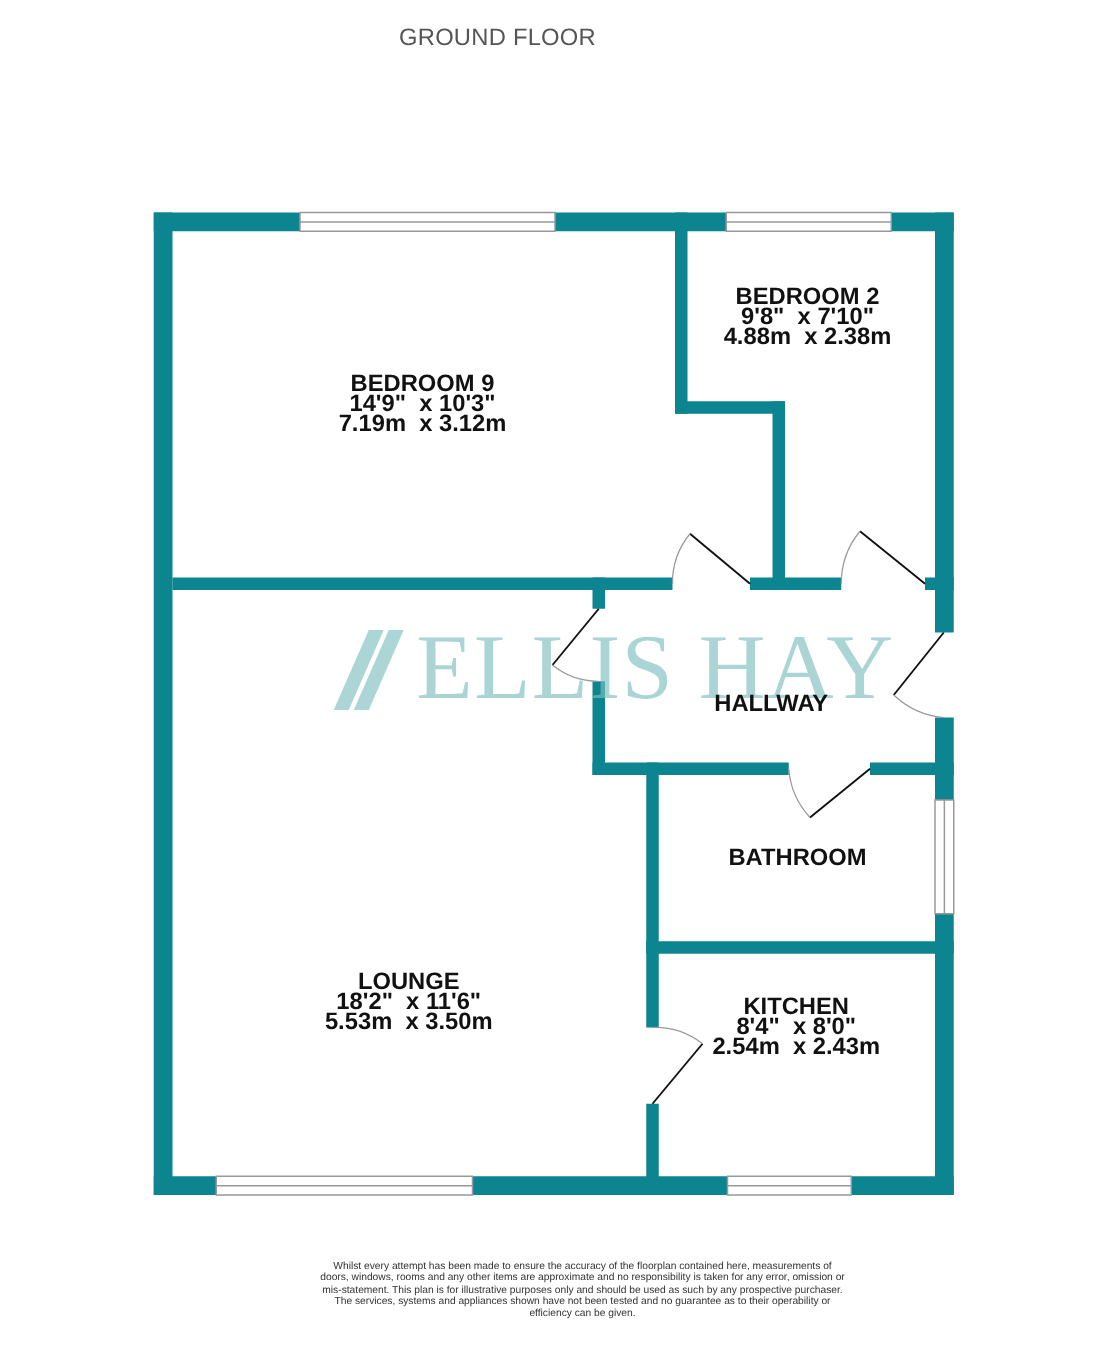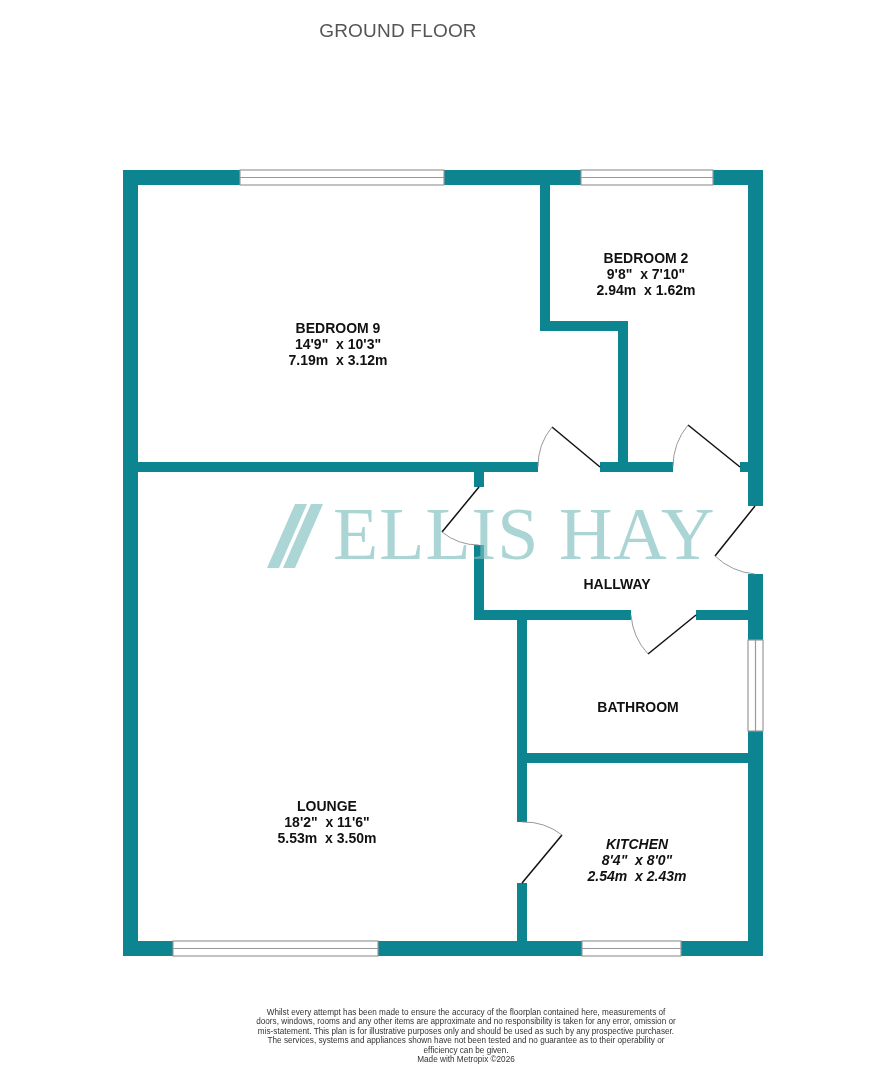--- a/index.html
+++ b/index.html
@@ -1,19 +1,19 @@
 <!DOCTYPE html>
 <html><head>
 <meta charset="utf-8">
 <style>
   html, body { margin:0; padding:0; background:#ffffff; }
   body { width:886px; height:1080px; position:relative; overflow:hidden; font-family:"Liberation Sans", sans-serif; }
   .title { position:absolute; left:0; width:796px; top:20px; text-align:center; font-size:19px; color:#555555; letter-spacing:0.2px; }
   svg.plan { position:absolute; left:0; top:0; }
-  .room-label { position:absolute; text-align:center; font-weight:bold; font-size:14px; line-height:16px; color:#111111; transform:translateX(-50%); white-space:nowrap;margin-top:20px; }
+  .room-label { position:absolute; text-align:center; font-weight:bold; font-size:19px; line-height:16px; color:#111111; transform:translateX(-50%); white-space:nowrap; }
   .room-label div { white-space:pre; }
   .watermark { position:absolute; left:265px; top:498px; height:72px; display:flex; align-items:center; pointer-events:none; }
   .wm-slash { width:62px; height:72px; }
   .wm-text { font-family:Liberation Serif, serif; font-size:74px; line-height:72px; color:#7fbfbf; opacity:0.65; letter-spacing:1px; margin-left:6px; }
   .disclaimer { position:absolute; left:256px; width:420px; top:1008px; text-align:center; font-size:8.2px; line-height:9.4px; color:#333333; }
 </style>
 </head>
 <body>
 
 <div class="title">GROUND FLOOR</div>
@@ -115,39 +115,38 @@
 
 <div class="room-label" style="left:338px; top:300px;">
   <div>BEDROOM 9</div>
   <div>14'9"  x 10'3"</div>
   <div>7.19m  x 3.12m</div>
 </div>
 
 <div class="room-label" style="left:646px; top:230px;">
   <div>BEDROOM 2</div>
   <div>9'8"  x 7'10"</div>
-  <div>2.94m  x 1.62m</div>
+  <div>4.88m  x 2.38m</div>
 </div>
 
 <div class="room-label" style="left:617px; top:556px;">
   <div>HALLWAY</div>
 </div>
 
 <div class="room-label" style="left:638px; top:679px;">
   <div>BATHROOM</div>
 </div>
 
 <div class="room-label" style="left:327px; top:778px;">
   <div>LOUNGE</div>
   <div>18'2"  x 11'6"</div>
   <div>5.53m  x 3.50m</div>
 </div>
 
-<div class="room-label" style="left:637px; top:816px;font-style:italic;">
+<div class="room-label" style="left:637px; top:798px;">
   <div>KITCHEN</div>
   <div>8'4"  x 8'0"</div>
   <div>2.54m  x 2.43m</div>
 </div>
 
 <div class="disclaimer">
   <div>Whilst every attempt has been made to ensure the accuracy of the floorplan contained here, measurements of doors, windows, rooms and any other items are approximate and no responsibility is taken for any error, omission or mis-statement. This plan is for illustrative purposes only and should be used as such by any prospective purchaser. The services, systems and appliances shown have not been tested and no guarantee as to their operability or efficiency can be given.</div>
-  <div>Made with Metropix ©2026</div>
 </div>
 
 </body></html>

